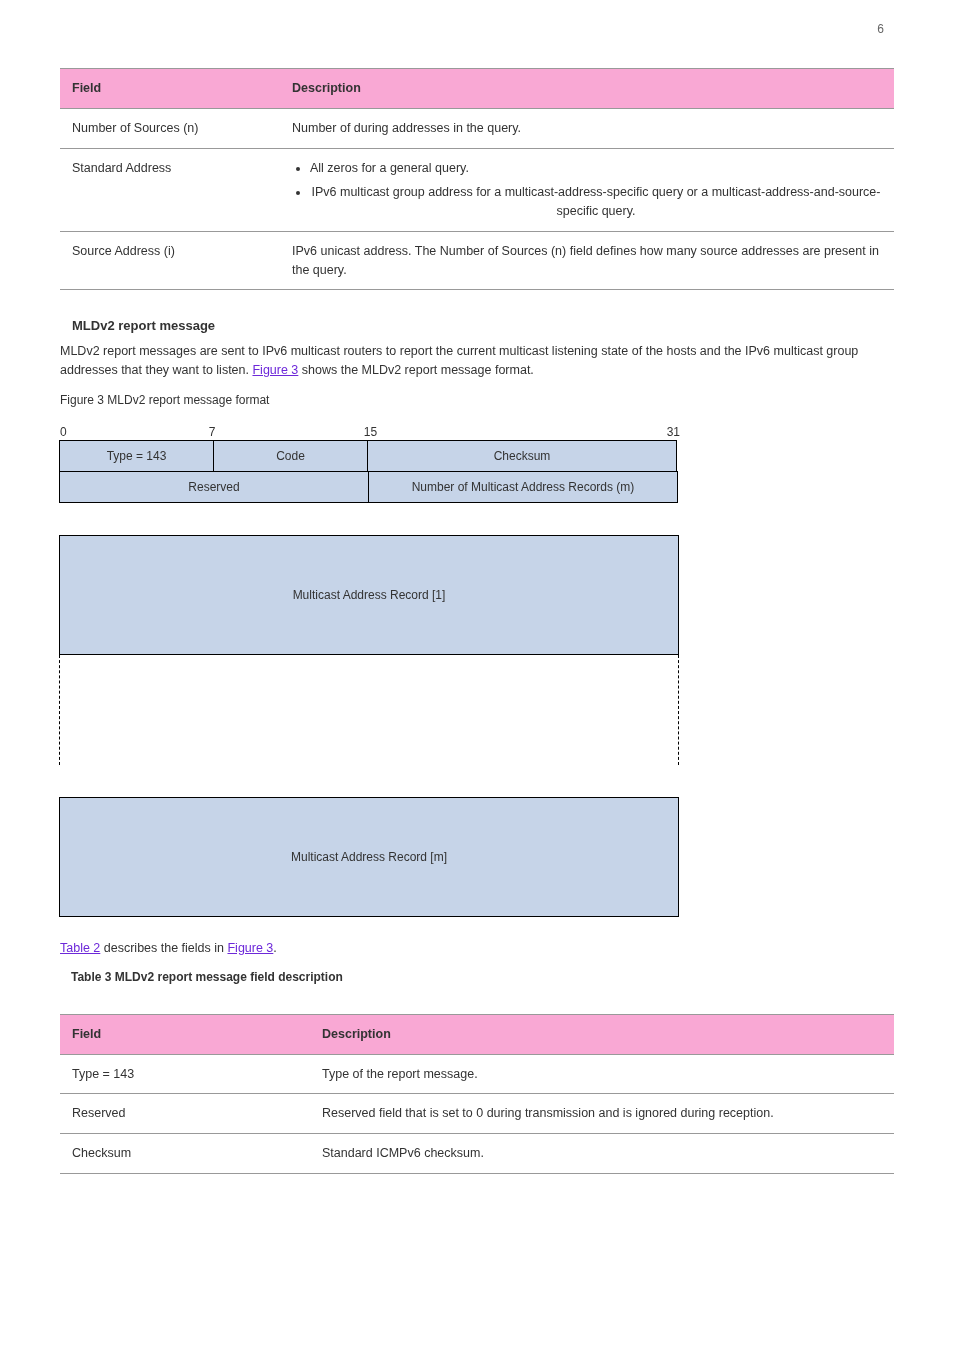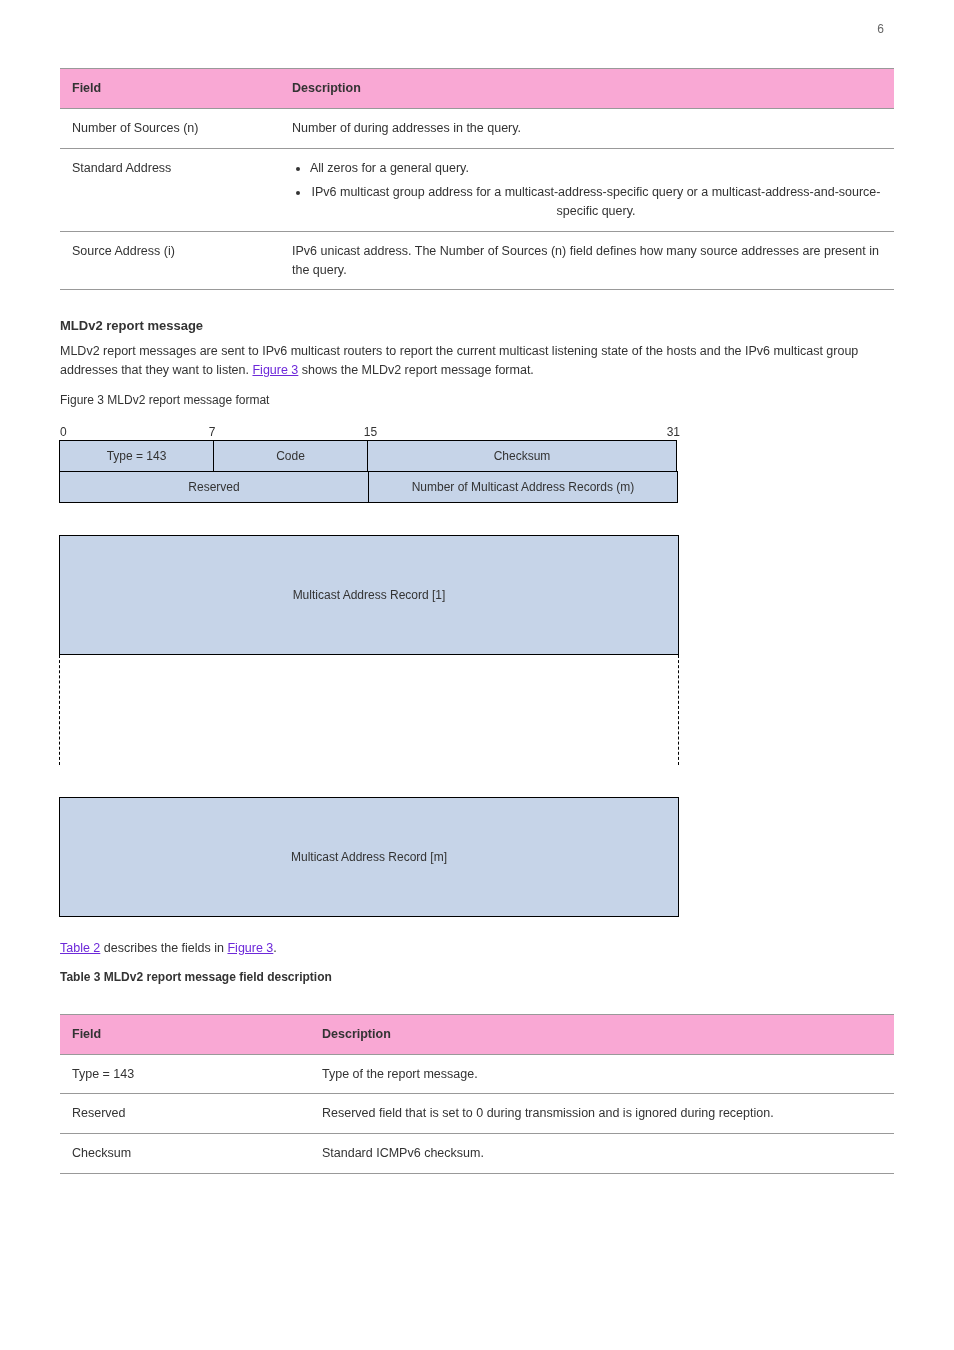--- a/index.html
+++ b/index.html
@@ -55,21 +55,21 @@
     padding: 0;
     list-style: disc;
   }
   .bullet-list li + li {
     margin-top: 6px;
     text-align: center;
   }
   h3.section-head {
     font-size: 13px;
     font-weight: bold;
-    margin: 26px 0 6px 0;
+    margin: 26px 0 6px 12px;
   }
   p.body-p {
     margin: 6px 0 10px 0;
     font-size: 12.5px;
     line-height: 1.55;
   }
   a.doclink {
     color: #6d28d9;
     text-decoration: underline;
   }
@@ -183,21 +183,21 @@
     </div>
     <div class="pkt-row">
       <div class="pkt-cell w100 tall">Multicast Address Record [m]</div>
     </div>
   </div>
 
   <p class="body-p" style="margin-top:22px;">
     <a class="doclink" href="#">Table 2</a><span> describes the fields in </span><a class="doclink" href="#">Figure 3</a><span>.</span>
   </p>
 
-  <p class="fig-label" style="font-weight:bold;">Table 3 MLDv2 report message field description</p>
+  <p class="fig-label" style="font-weight:bold;margin-left:11px;">Table 3 MLDv2 report message field description</p>
 
   <table class="info fields">
     <thead>
       <tr>
         <th>Field</th>
         <th>Description</th>
       </tr>
     </thead>
     <tbody>
       <tr>

